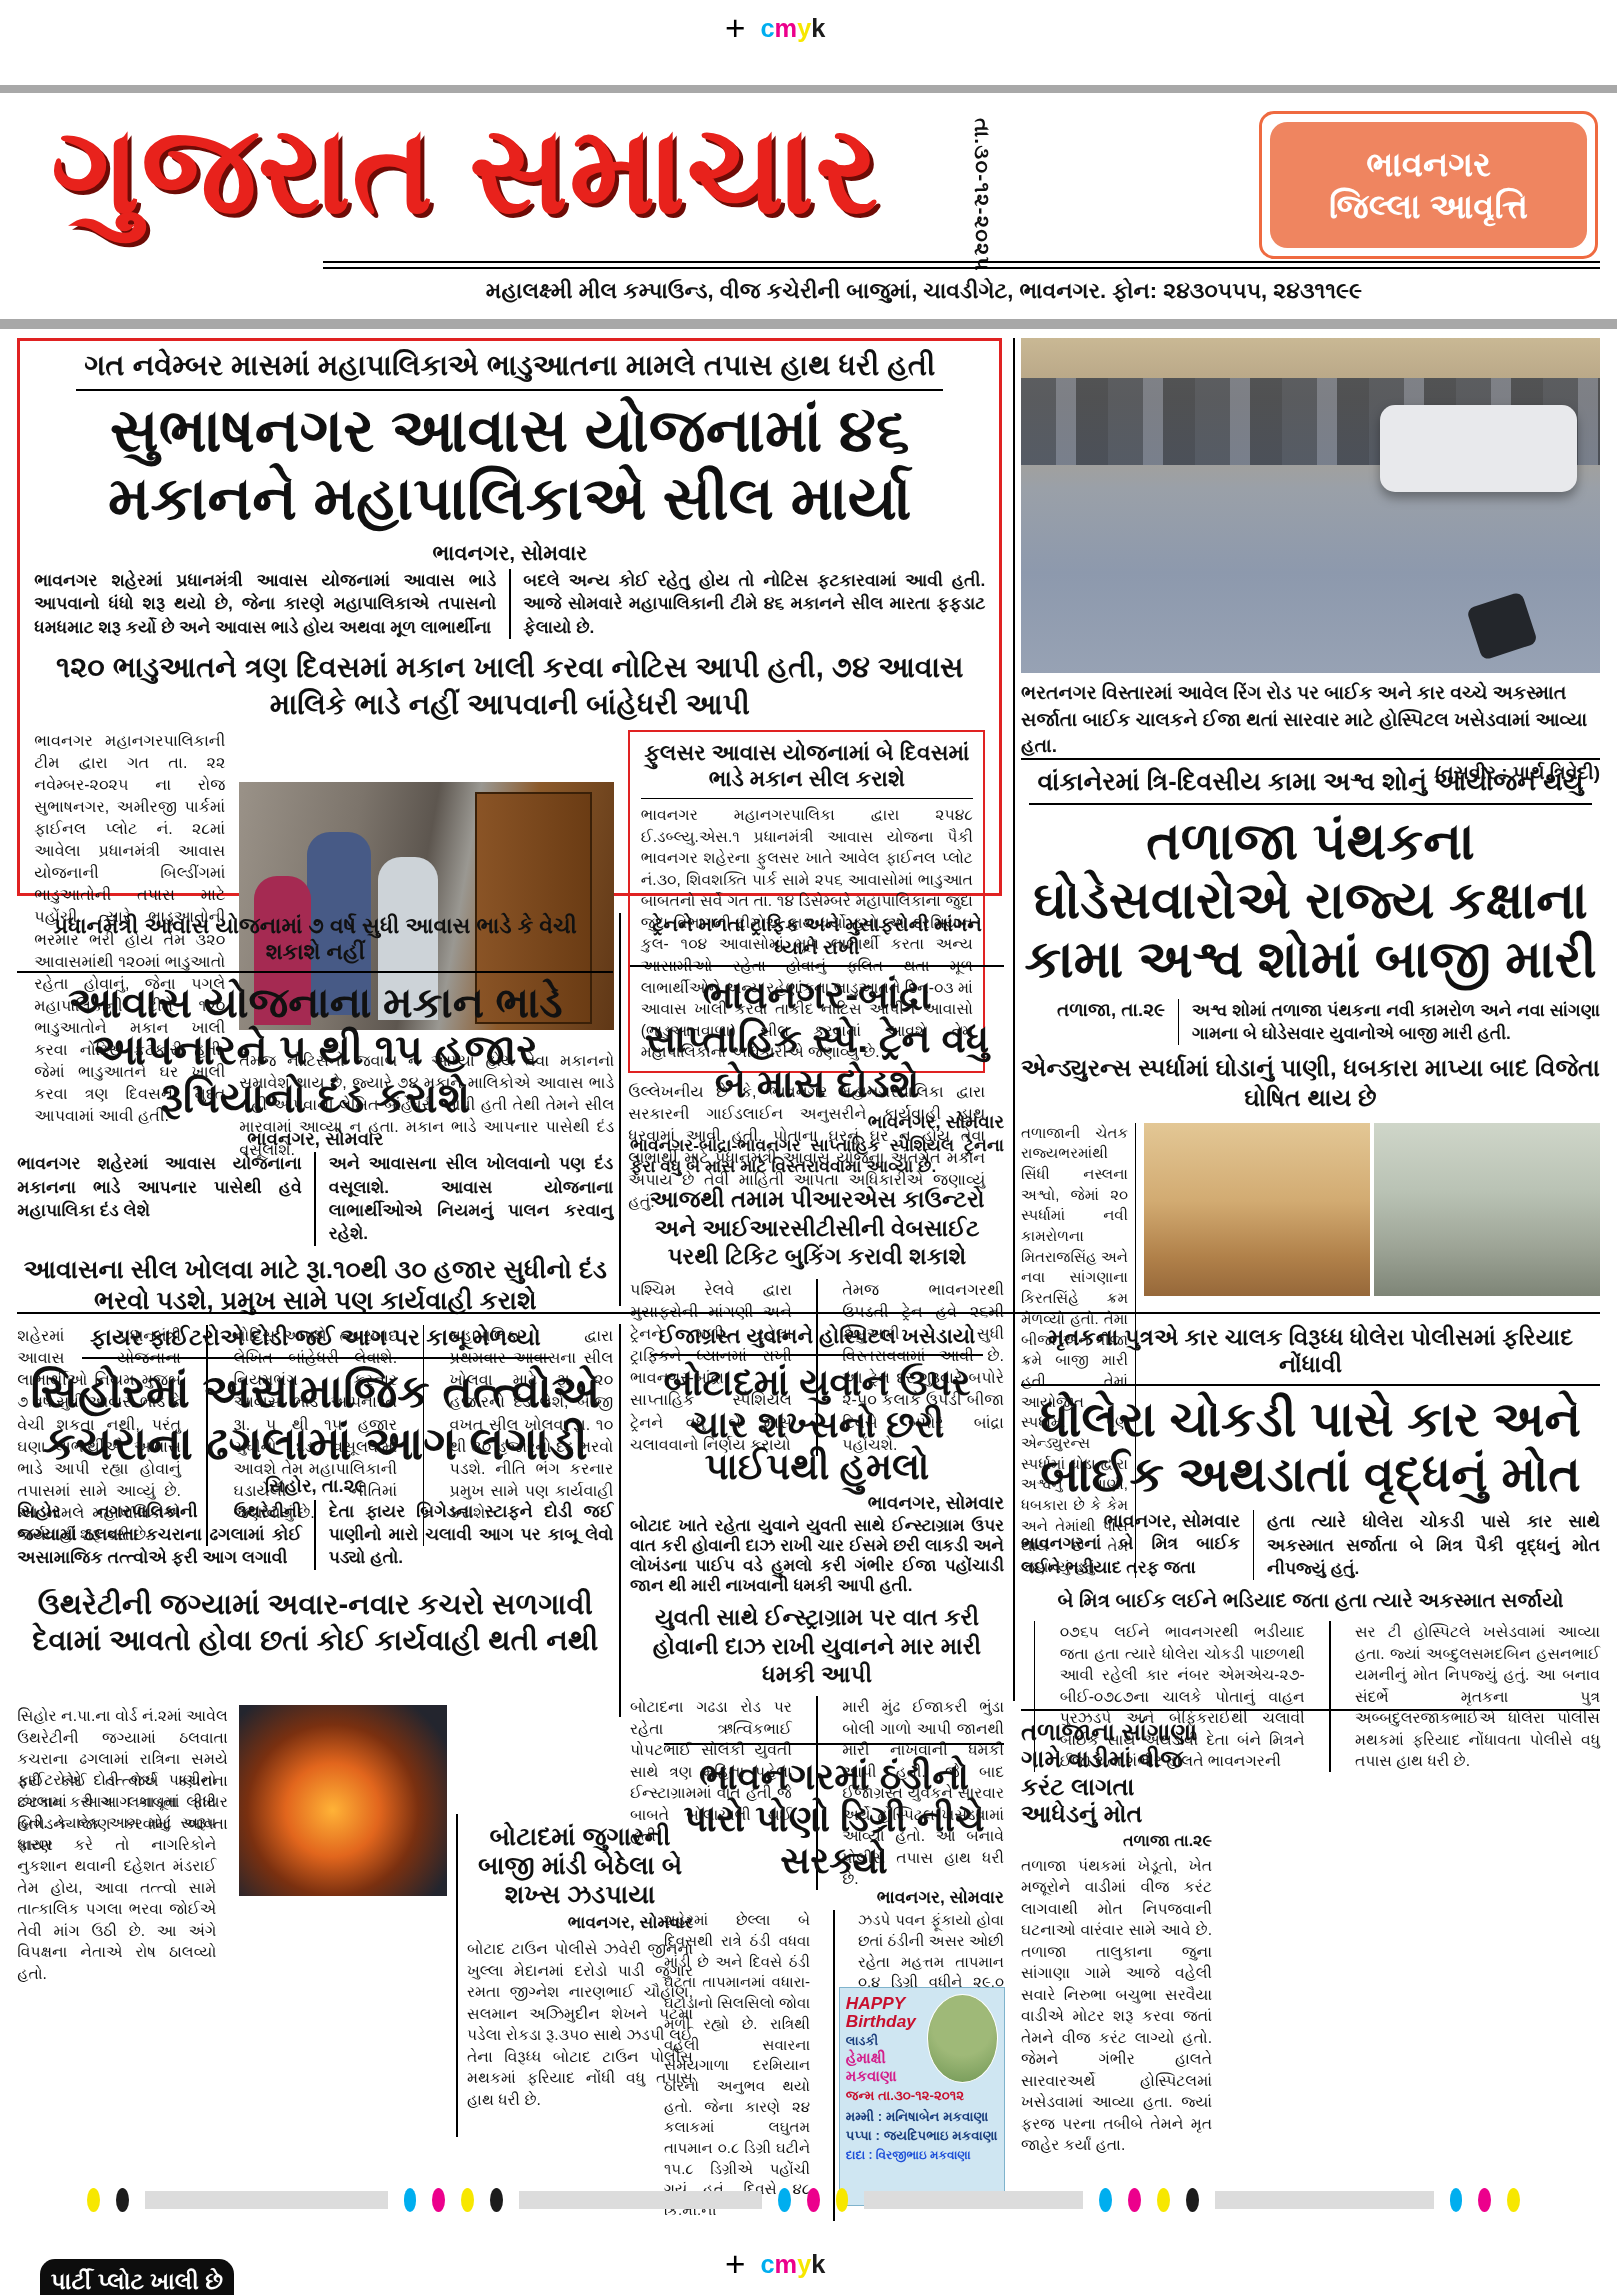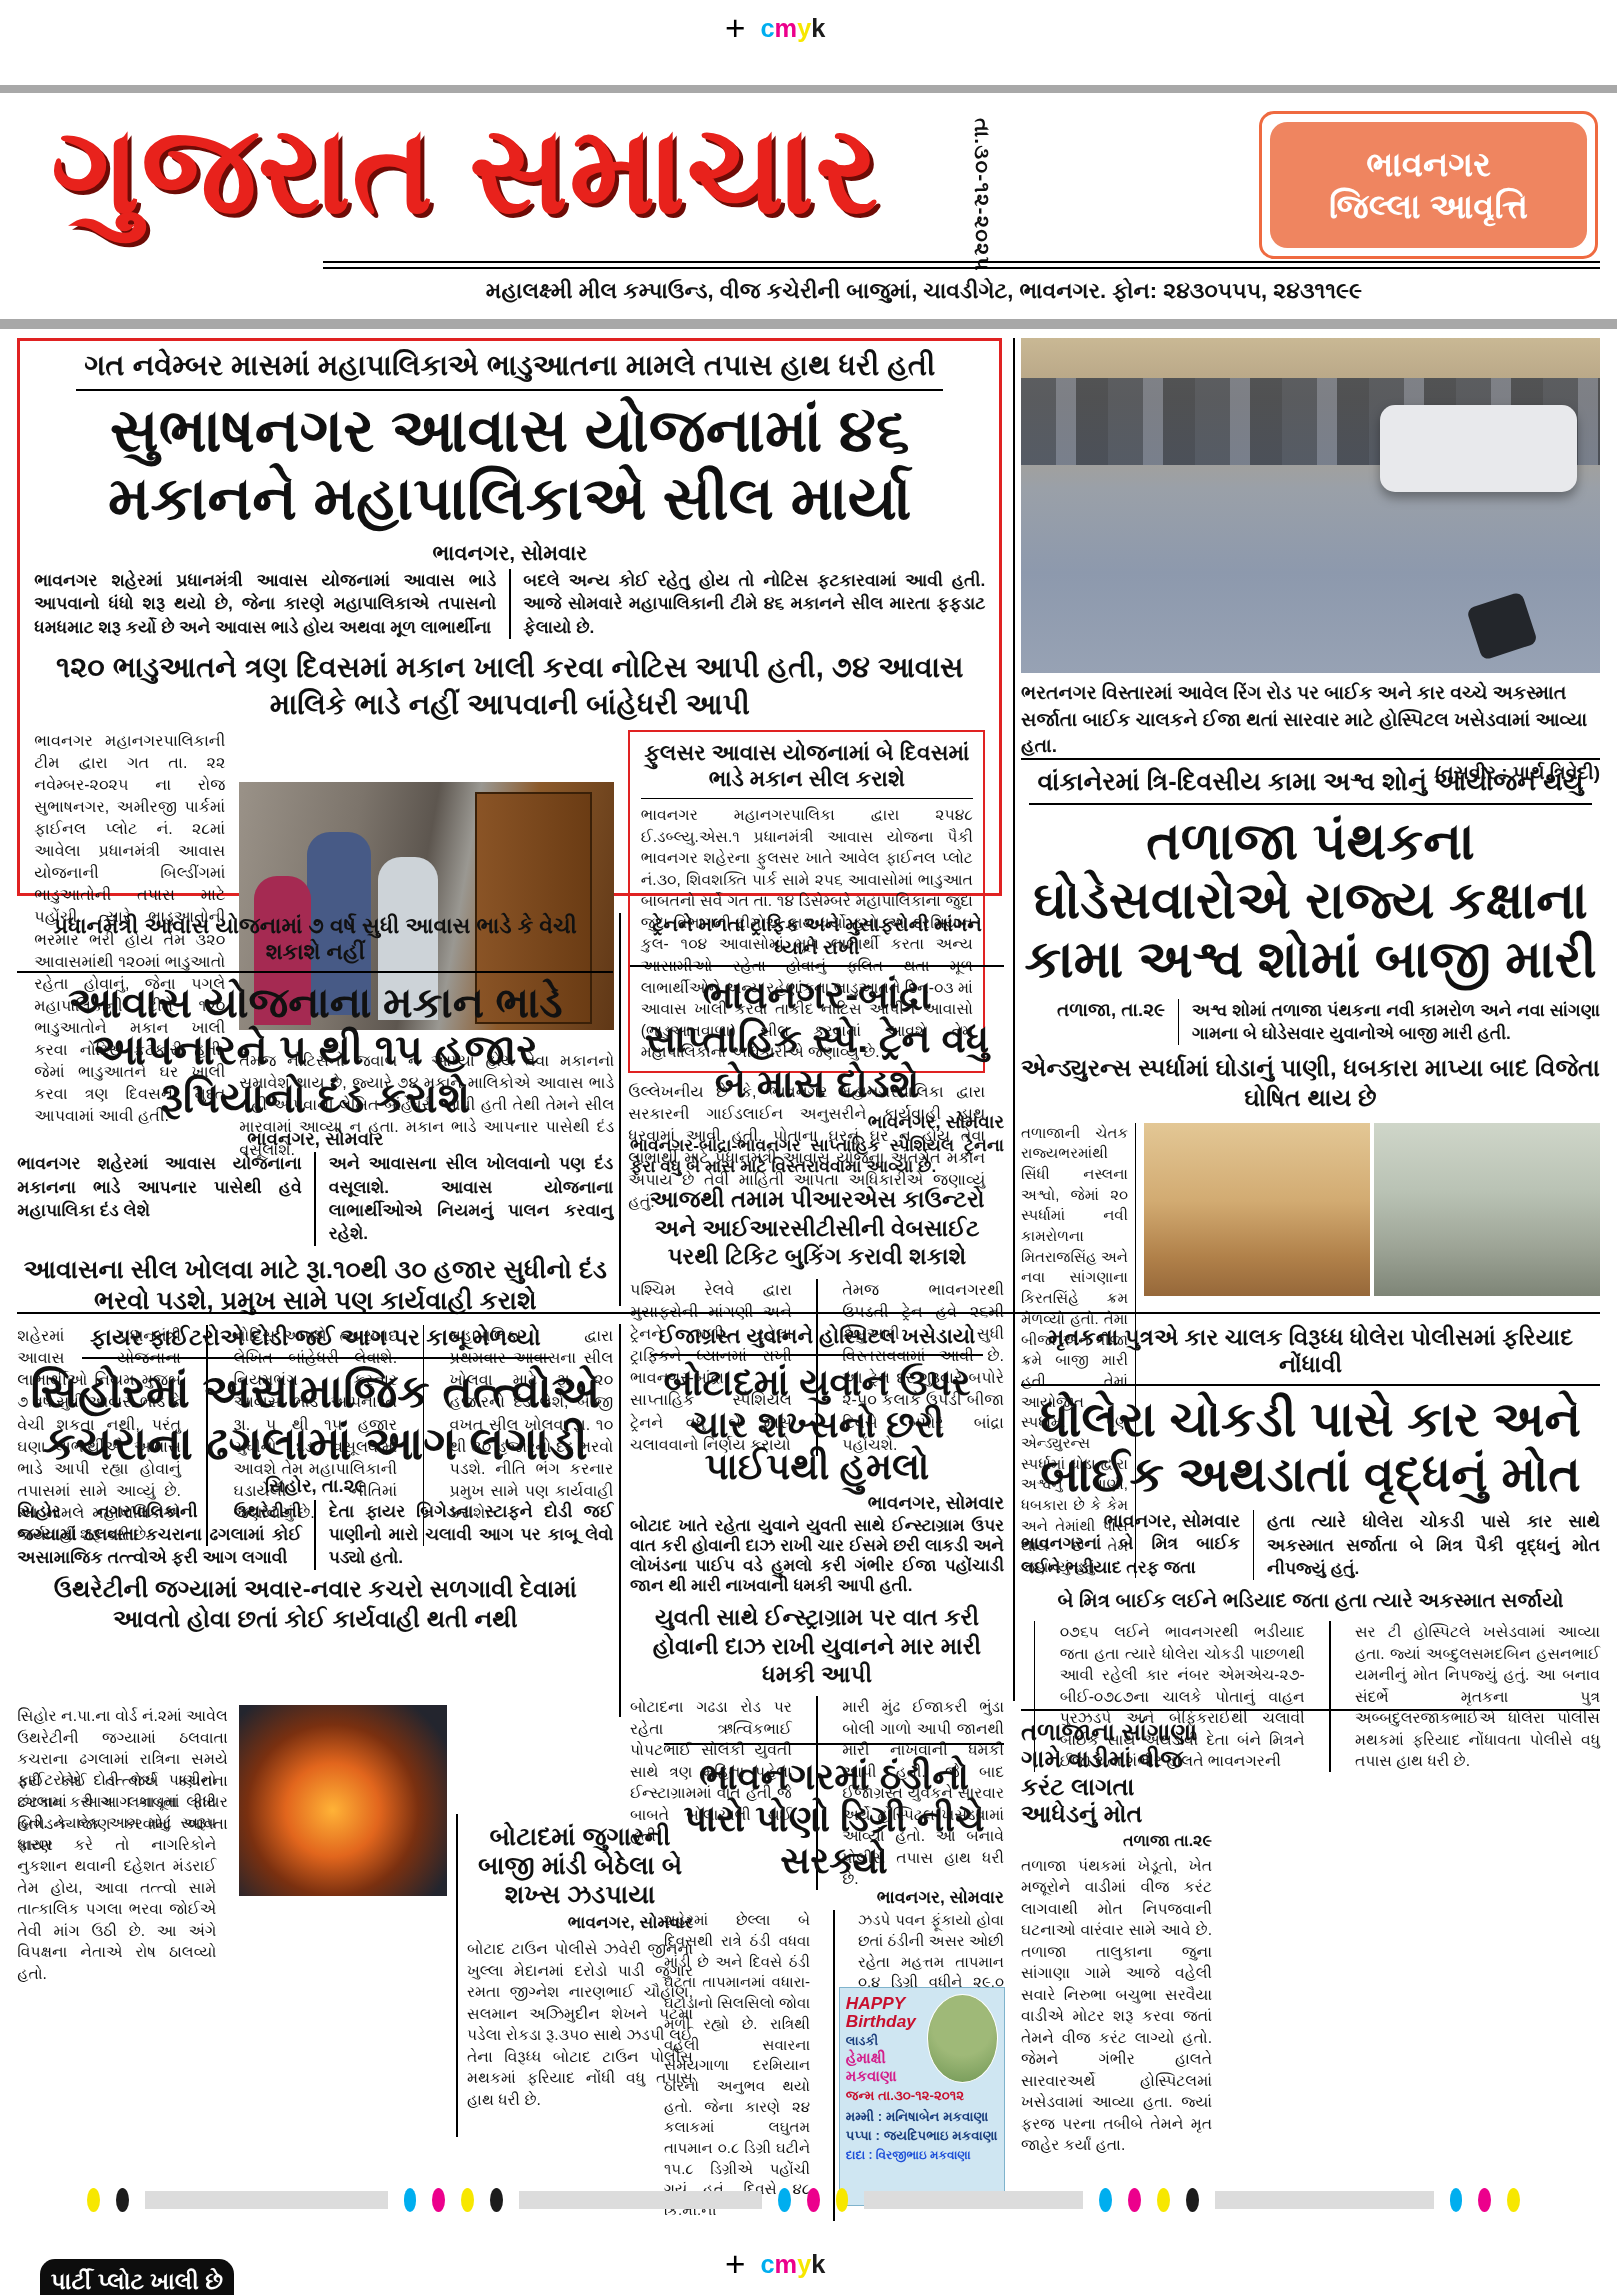--- a/index.html
+++ b/index.html
@@ -199,21 +199,21 @@
 
 <div class="abs" style="left:17.3px;top:1324px;width:596px;">
   <div class="kicker" style="font-size:23px;"><span>ફાયર ફાઈટરોએ દોડી જઈ આગ પર કાબૂ મેળવ્યો</span></div>
   <div class="hl" style="font-size:46px;margin-top:5.8px;">સિહોરમાં અસામાજિક તત્ત્વોએ કચરાના ઢગલામાં આગ લગાડી</div>
   <div class="dateline center" style="font-size:18.5px;margin:5.8px 0 2.3px;">સિહોર, તા.૨૯</div>
   <div class="leadrow">
     <div class="ld" style="flex:1;">સિહોર નગરપાલિકાની ઉથરેટીની જગ્યામાં ઠલવાતા કચરાના ઢગલામાં કોઈ અસામાજિક તત્ત્વોએ ફરી આગ લગાવી</div>
     <div class="vdiv"></div>
     <div class="ld" style="flex:1;">દેતા ફાયર બ્રિગેડના સ્ટાફને દોડી જઈ પાણીનો મારો ચલાવી આગ પર કાબૂ લેવો પડ્યો હતો.</div>
   </div>
-  <div class="subhead" style="font-size:24px;margin:4px 0;">ઉથરેટીની જગ્યામાં અવાર-નવાર કચરો સળગાવી દેવામાં આવતો હોવા છતાં કોઈ કાર્યવાહી થતી નથી</div>
+  <div class="subhead" style="font-size:29px;margin:16px 0;">ઉથરેટીની જગ્યામાં અવાર-નવાર કચરો સળગાવી દેવામાં આવતો હોવા છતાં કોઈ કાર્યવાહી થતી નથી</div>
 </div>
 
 <div class="abs blkline" style="left:619px;top:1324px;width:1.7px;height:393px;"></div>
 
 <div class="abs" style="left:630px;top:1324px;width:374px;">
   <div class="kicker" style="font-size:21px;"><span>ઈજાગ્રસ્ત યુવાનને હોસ્પિટલ ખસેડાયો</span></div>
   <div class="hl" style="font-size:37px;margin-top:5.8px;">બોટાદમાં યુવાન ઉપર ચાર શખ્સનો છરી પાઈપથી હુમલો</div>
   <div class="dateline" style="font-size:18.5px;text-align:right;margin:3.5px 0 2.3px;">ભાવનગર, સોમવાર</div>
   <div class="ld justify" style="font-size:17px;font-weight:600;">બોટાદ ખાતે રહેતા યુવાને યુવતી સાથે ઈન્સ્ટાગ્રામ ઉપર વાત કરી હોવાની દાઝ રાખી ચાર ઈસમે છરી લાકડી અને લોખંડના પાઈપ વડે હુમલો કરી ગંભીર ઈજા પહોંચાડી જાન થી મારી નાખવાની ધમકી આપી હતી.</div>
   <div class="subhead" style="font-size:23px;margin:7px 0;">યુવતી સાથે ઈન્સ્ટ્રાગ્રામ પર વાત કરી હોવાની દાઝ રાખી યુવાનને માર મારી ધમકી આપી</div>

